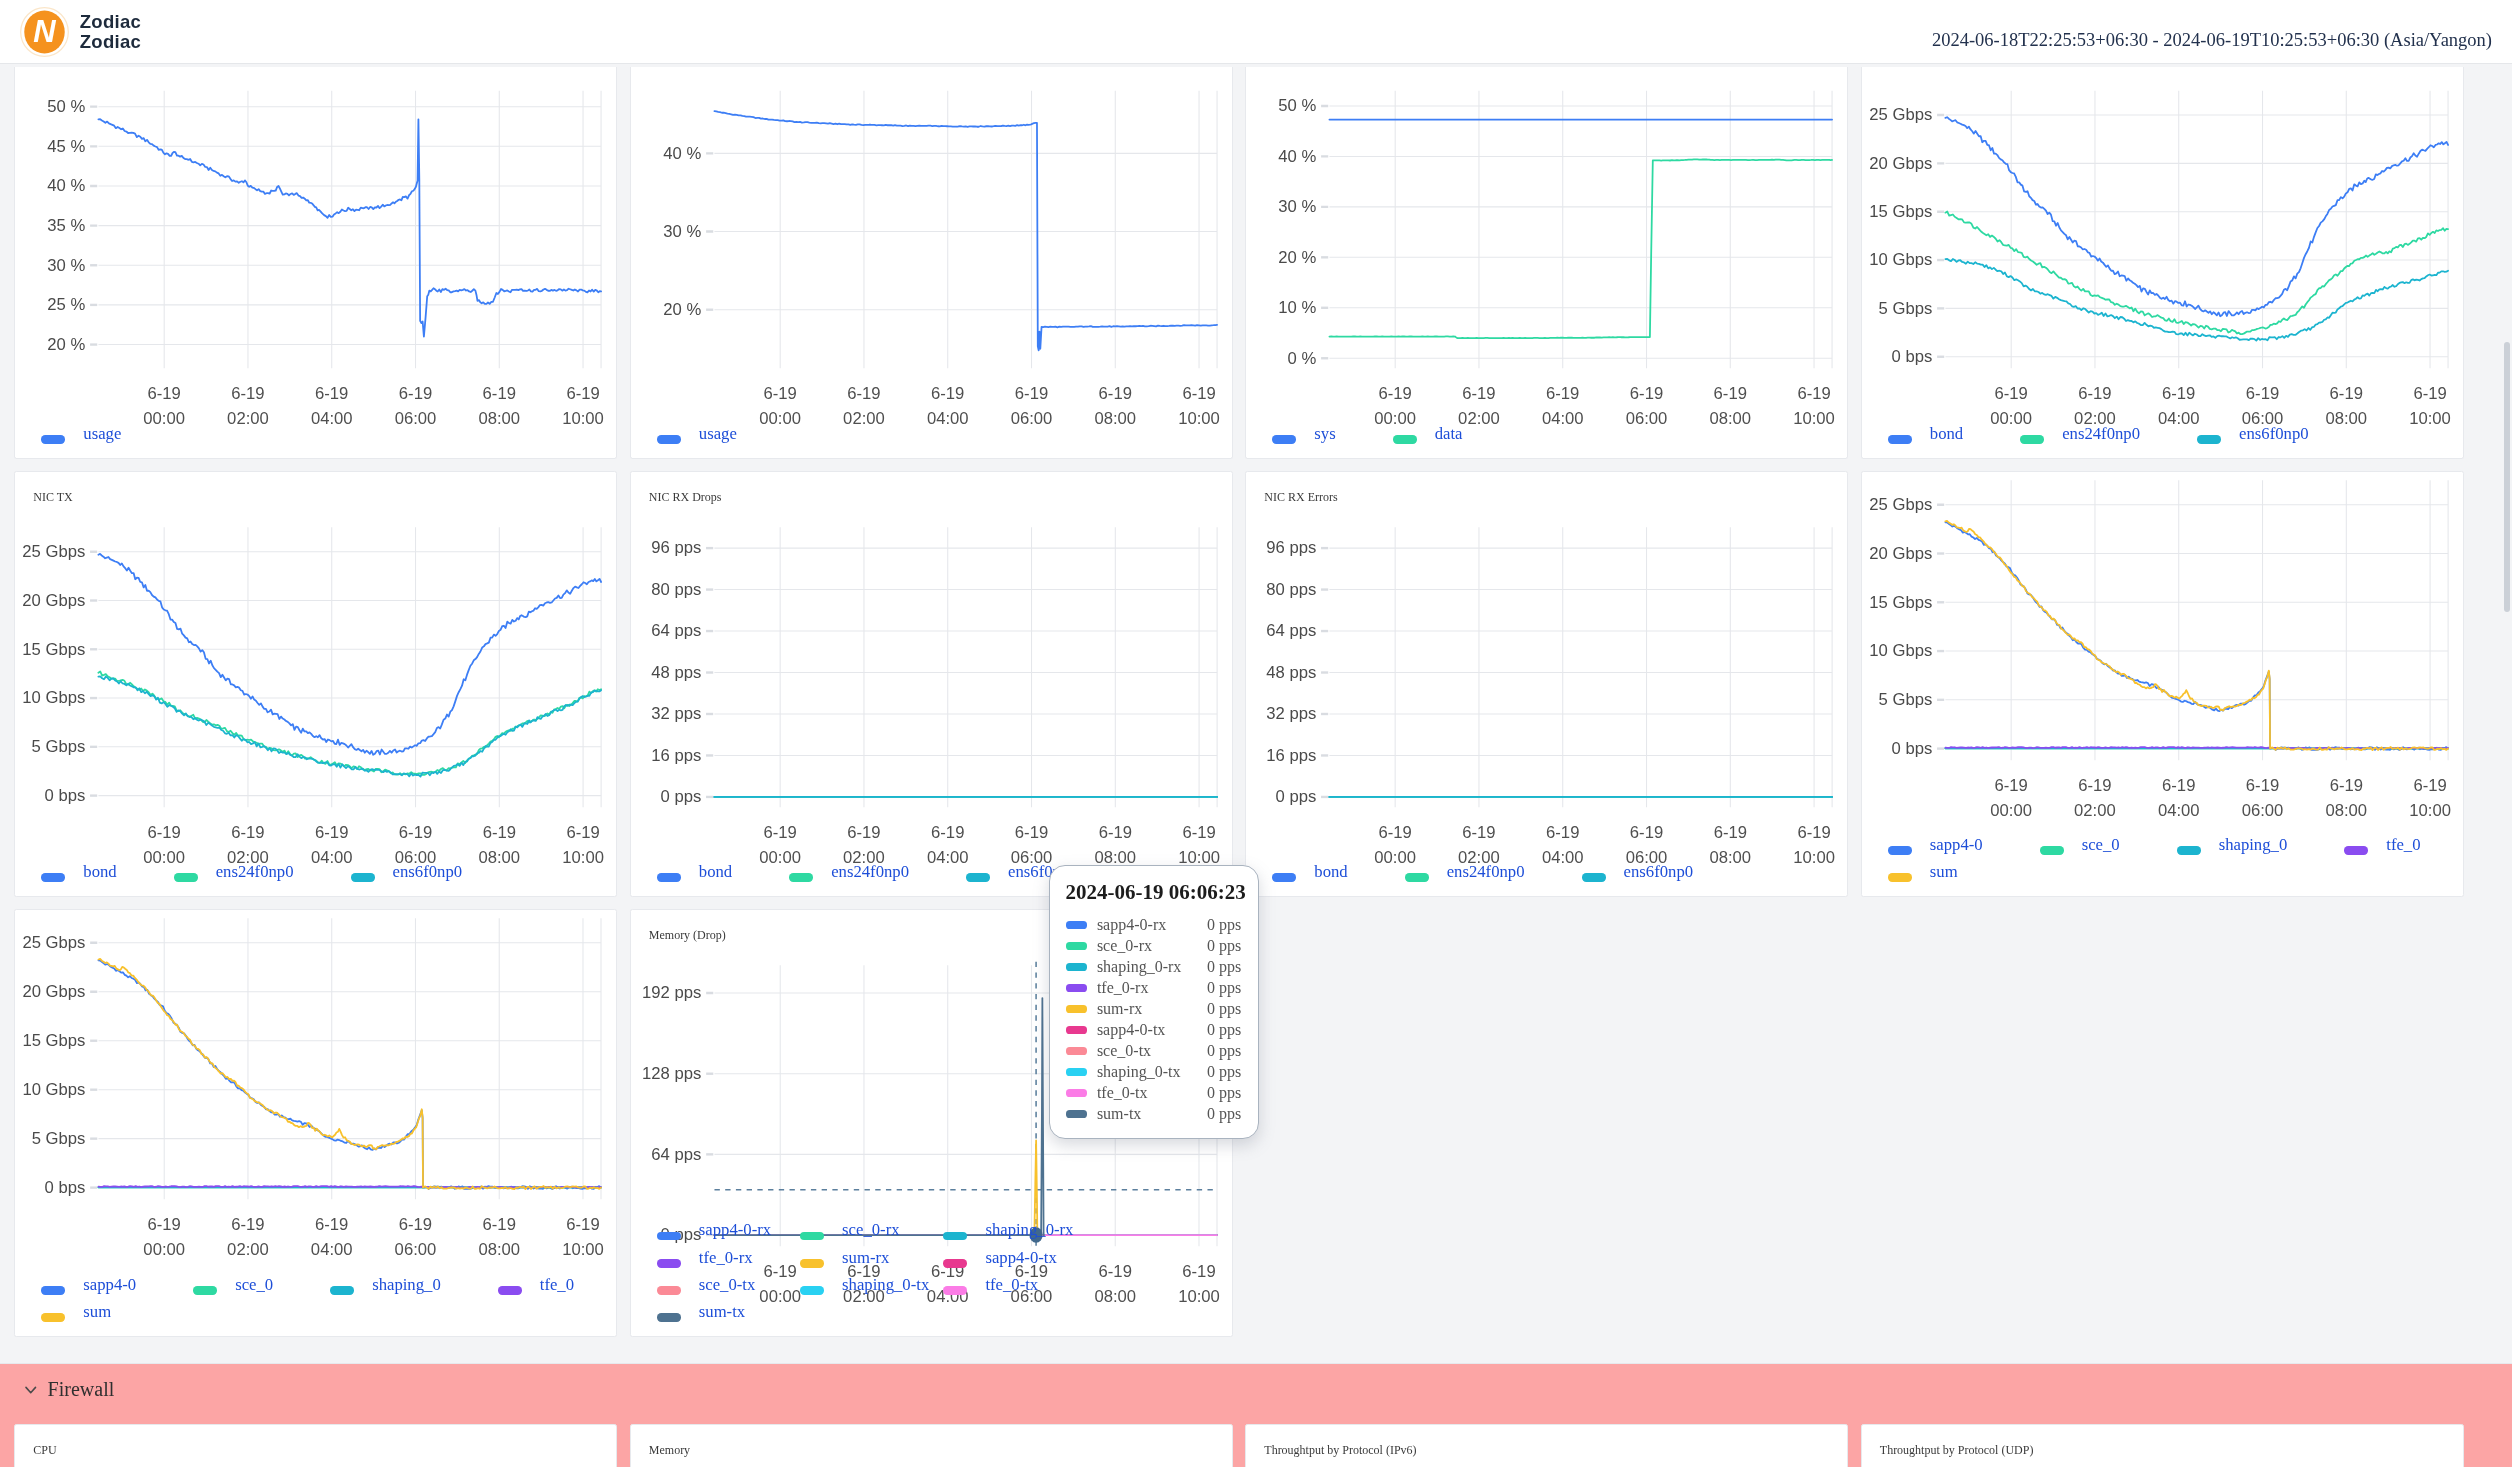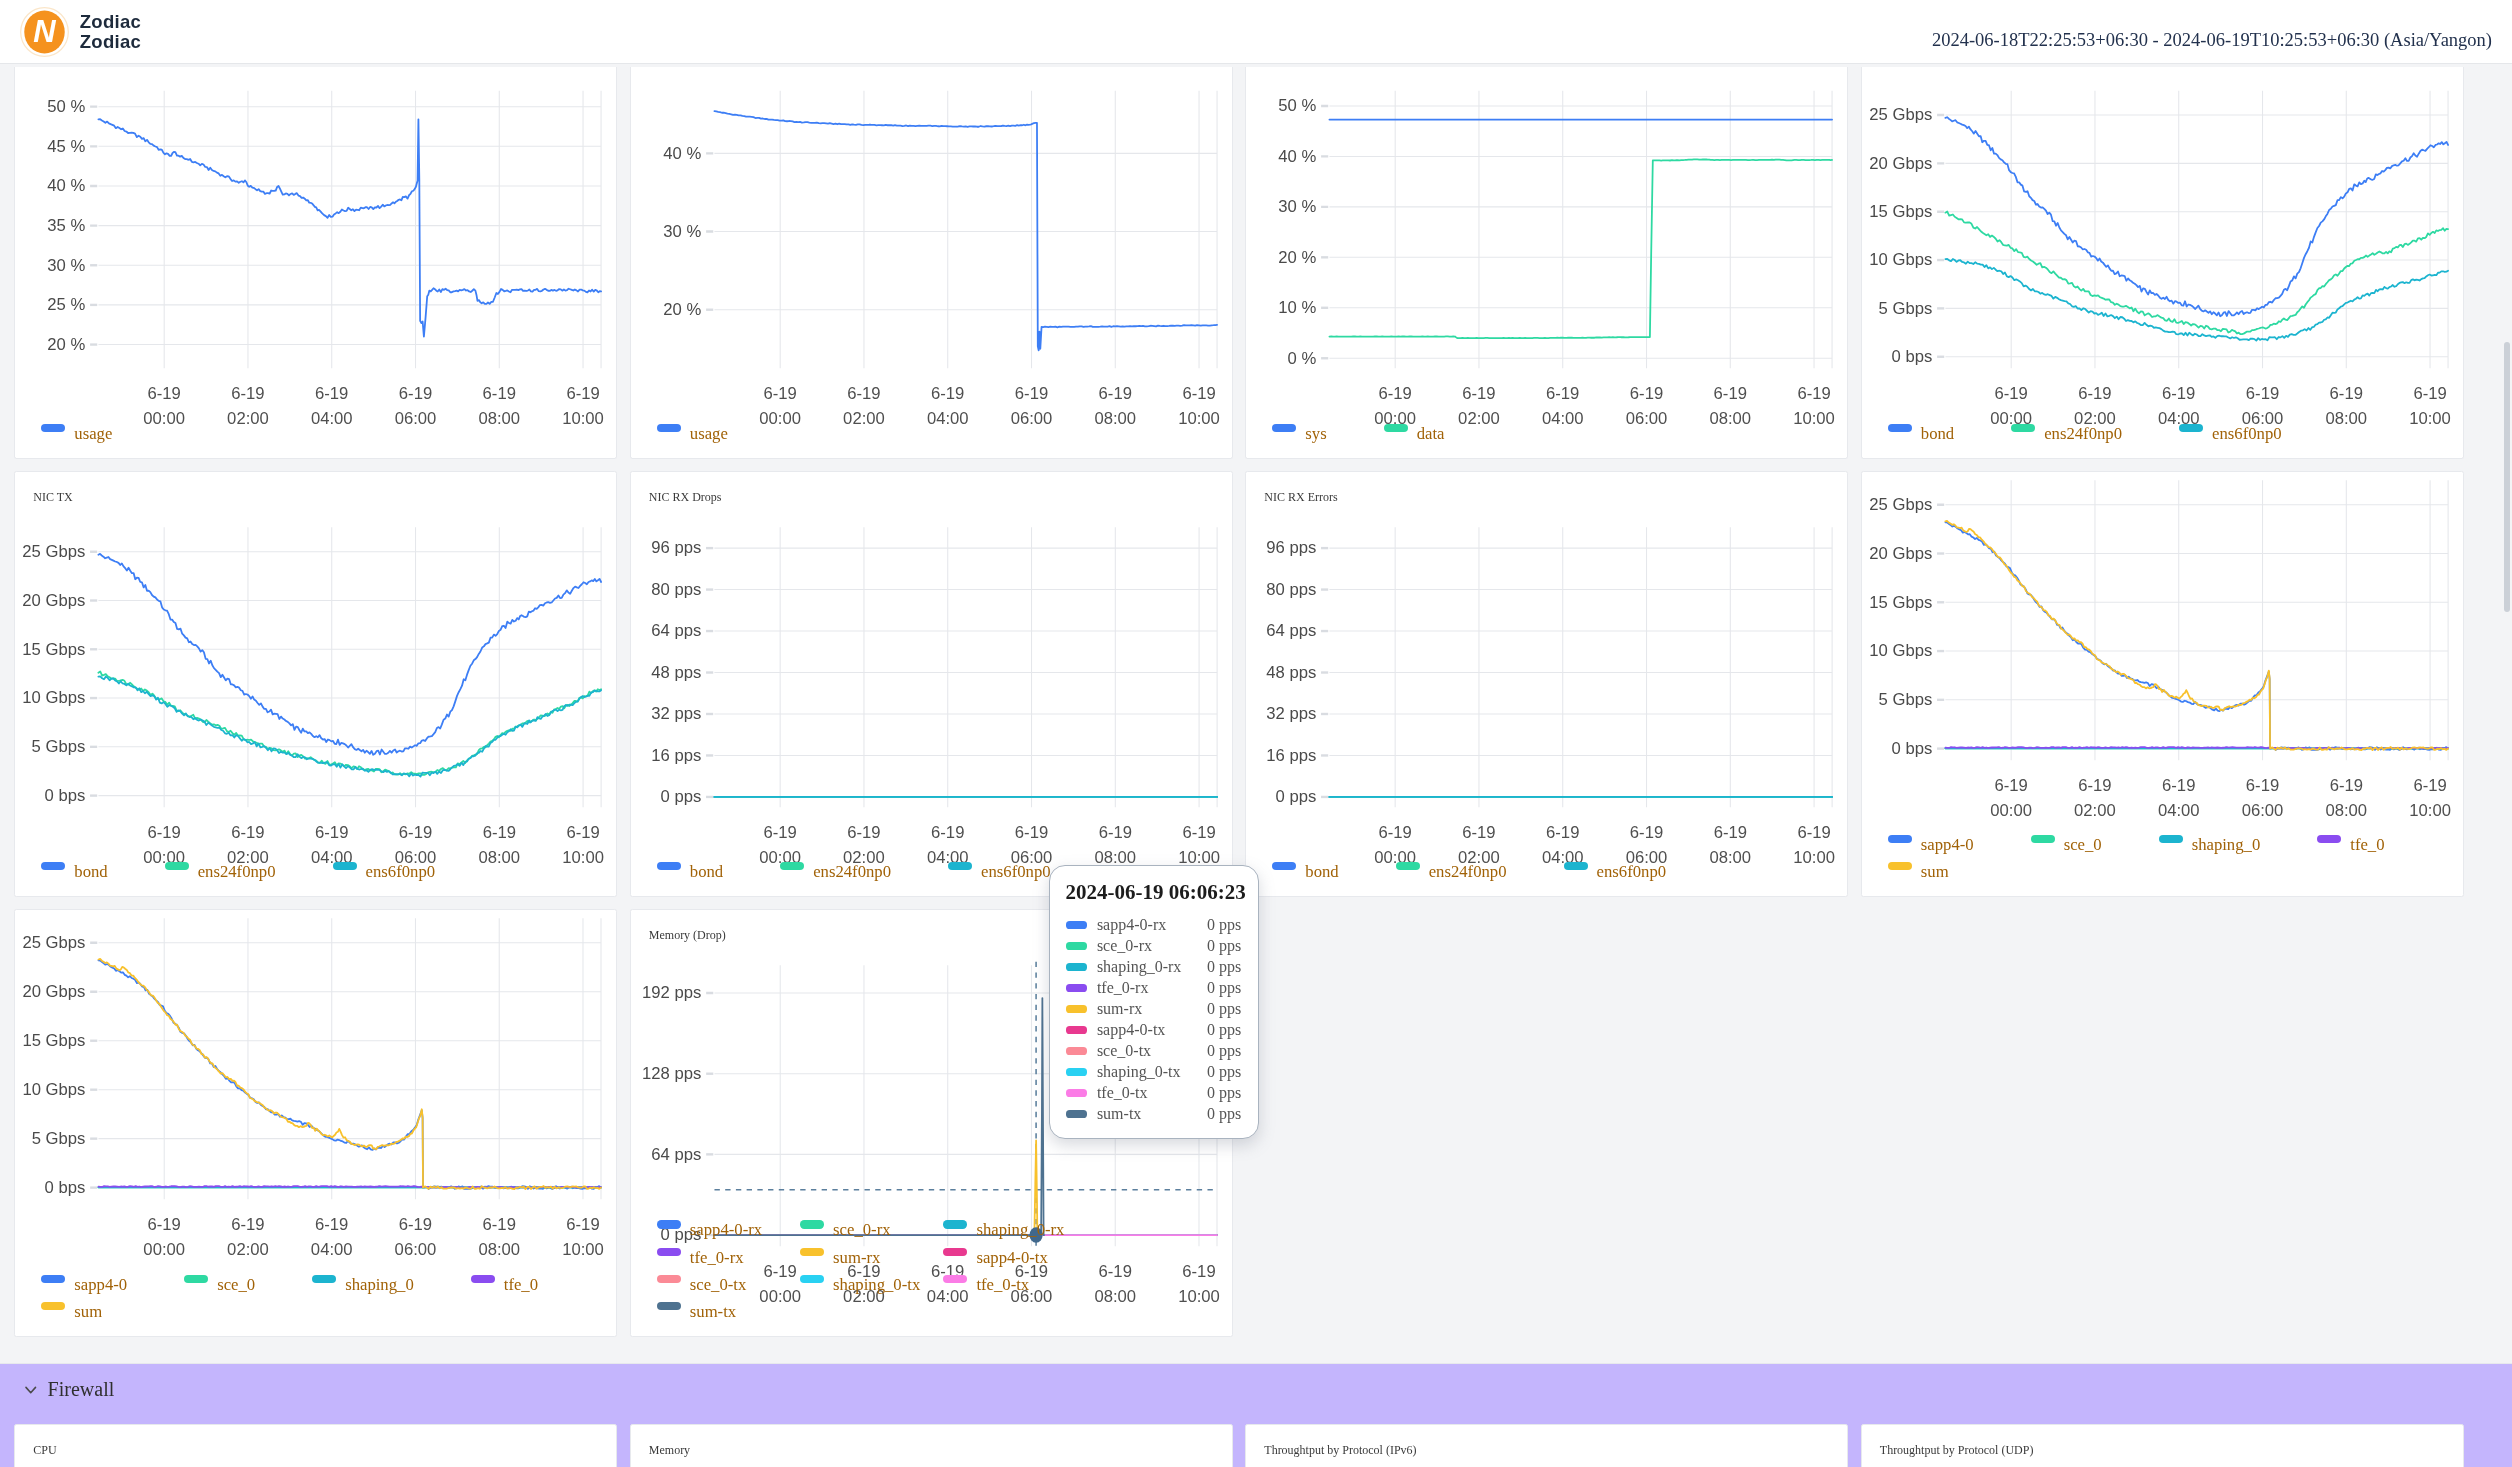--- a/index.html
+++ b/index.html
@@ -16,24 +16,24 @@
   #row1{top:67px;height:392px}
   #row2{top:471px;height:426px}
   #row3{top:909px;height:428px}
   .panel{width:603px;background:#fff;border:1.2px solid #e7e9ed;border-radius:2.4px;box-sizing:border-box;display:flex;flex-direction:column;overflow:hidden;flex:none}
   .panel.top-cut{border-top:none;border-radius:0 0 2.4px 2.4px}
   .panel-title{font-family:"Liberation Serif",serif;font-size:12px;color:#3a3a3a;padding:18px 0 0 18px;height:29px;box-sizing:content-box;flex:none}
   .chart{flex:1 1 auto;min-height:0}
   .legend{flex:none;display:flex;flex-wrap:wrap;column-gap:57px;row-gap:7.1px;padding:2.4px 12px 14.3px 26px;align-items:center}
   .legend-grid{column-gap:8.3px}
   .legend-grid .legend-item{width:135px}
-  .legend-item{display:flex;align-items:flex-start;gap:9px;font-family:"Liberation Serif",serif;font-size:16.7px;color:#a16207;cursor:pointer}
+  .legend-item{display:flex;align-items:flex-end;gap:18px;font-family:"Liberation Serif",serif;font-size:16.7px;color:#1d4ed8;cursor:pointer}
   .swatch{width:24px;height:8.3px;border-radius:4.2px;flex:none}
   
-  .section{position:absolute;left:0;top:1363px;width:2512px;height:105px;background:#c4b5fd;border-top:1.2px solid #e7e9ed;box-sizing:border-box}
+  .section{position:absolute;left:0;top:1363px;width:2512px;height:105px;background:#fca5a5;border-top:1.2px solid #e7e9ed;box-sizing:border-box}
   .section-header{display:flex;align-items:center;gap:9.5px;padding:14.3px 0 0 22.6px;font-family:"Liberation Serif",serif;font-size:20px;color:#2f2f2f;cursor:pointer;width:155px}
   .section .row{top:60px;height:226px}
   .panel.cut{height:226px}
   
   .tooltip{position:absolute;left:1049px;top:865px;width:210px;background:#fff;border:1.8px solid #a9b3bf;border-radius:16px;box-shadow:0 6px 15.5px rgba(110,120,135,.28);padding:14.3px 16.7px 13px 15.5px;box-sizing:border-box;z-index:20;font-family:"Liberation Serif",serif}
   .tt-title{font-size:21px;font-weight:bold;color:#1c1c1c;margin-bottom:9.5px;white-space:nowrap}
   .tt-row{display:flex;align-items:center;gap:10px;height:21px;font-size:16px;color:#555}
   .tt-swatch{width:21.4px;height:7.7px;border-radius:3.6px;flex:none}
   .tt-val{margin-left:auto;color:#555}
   

